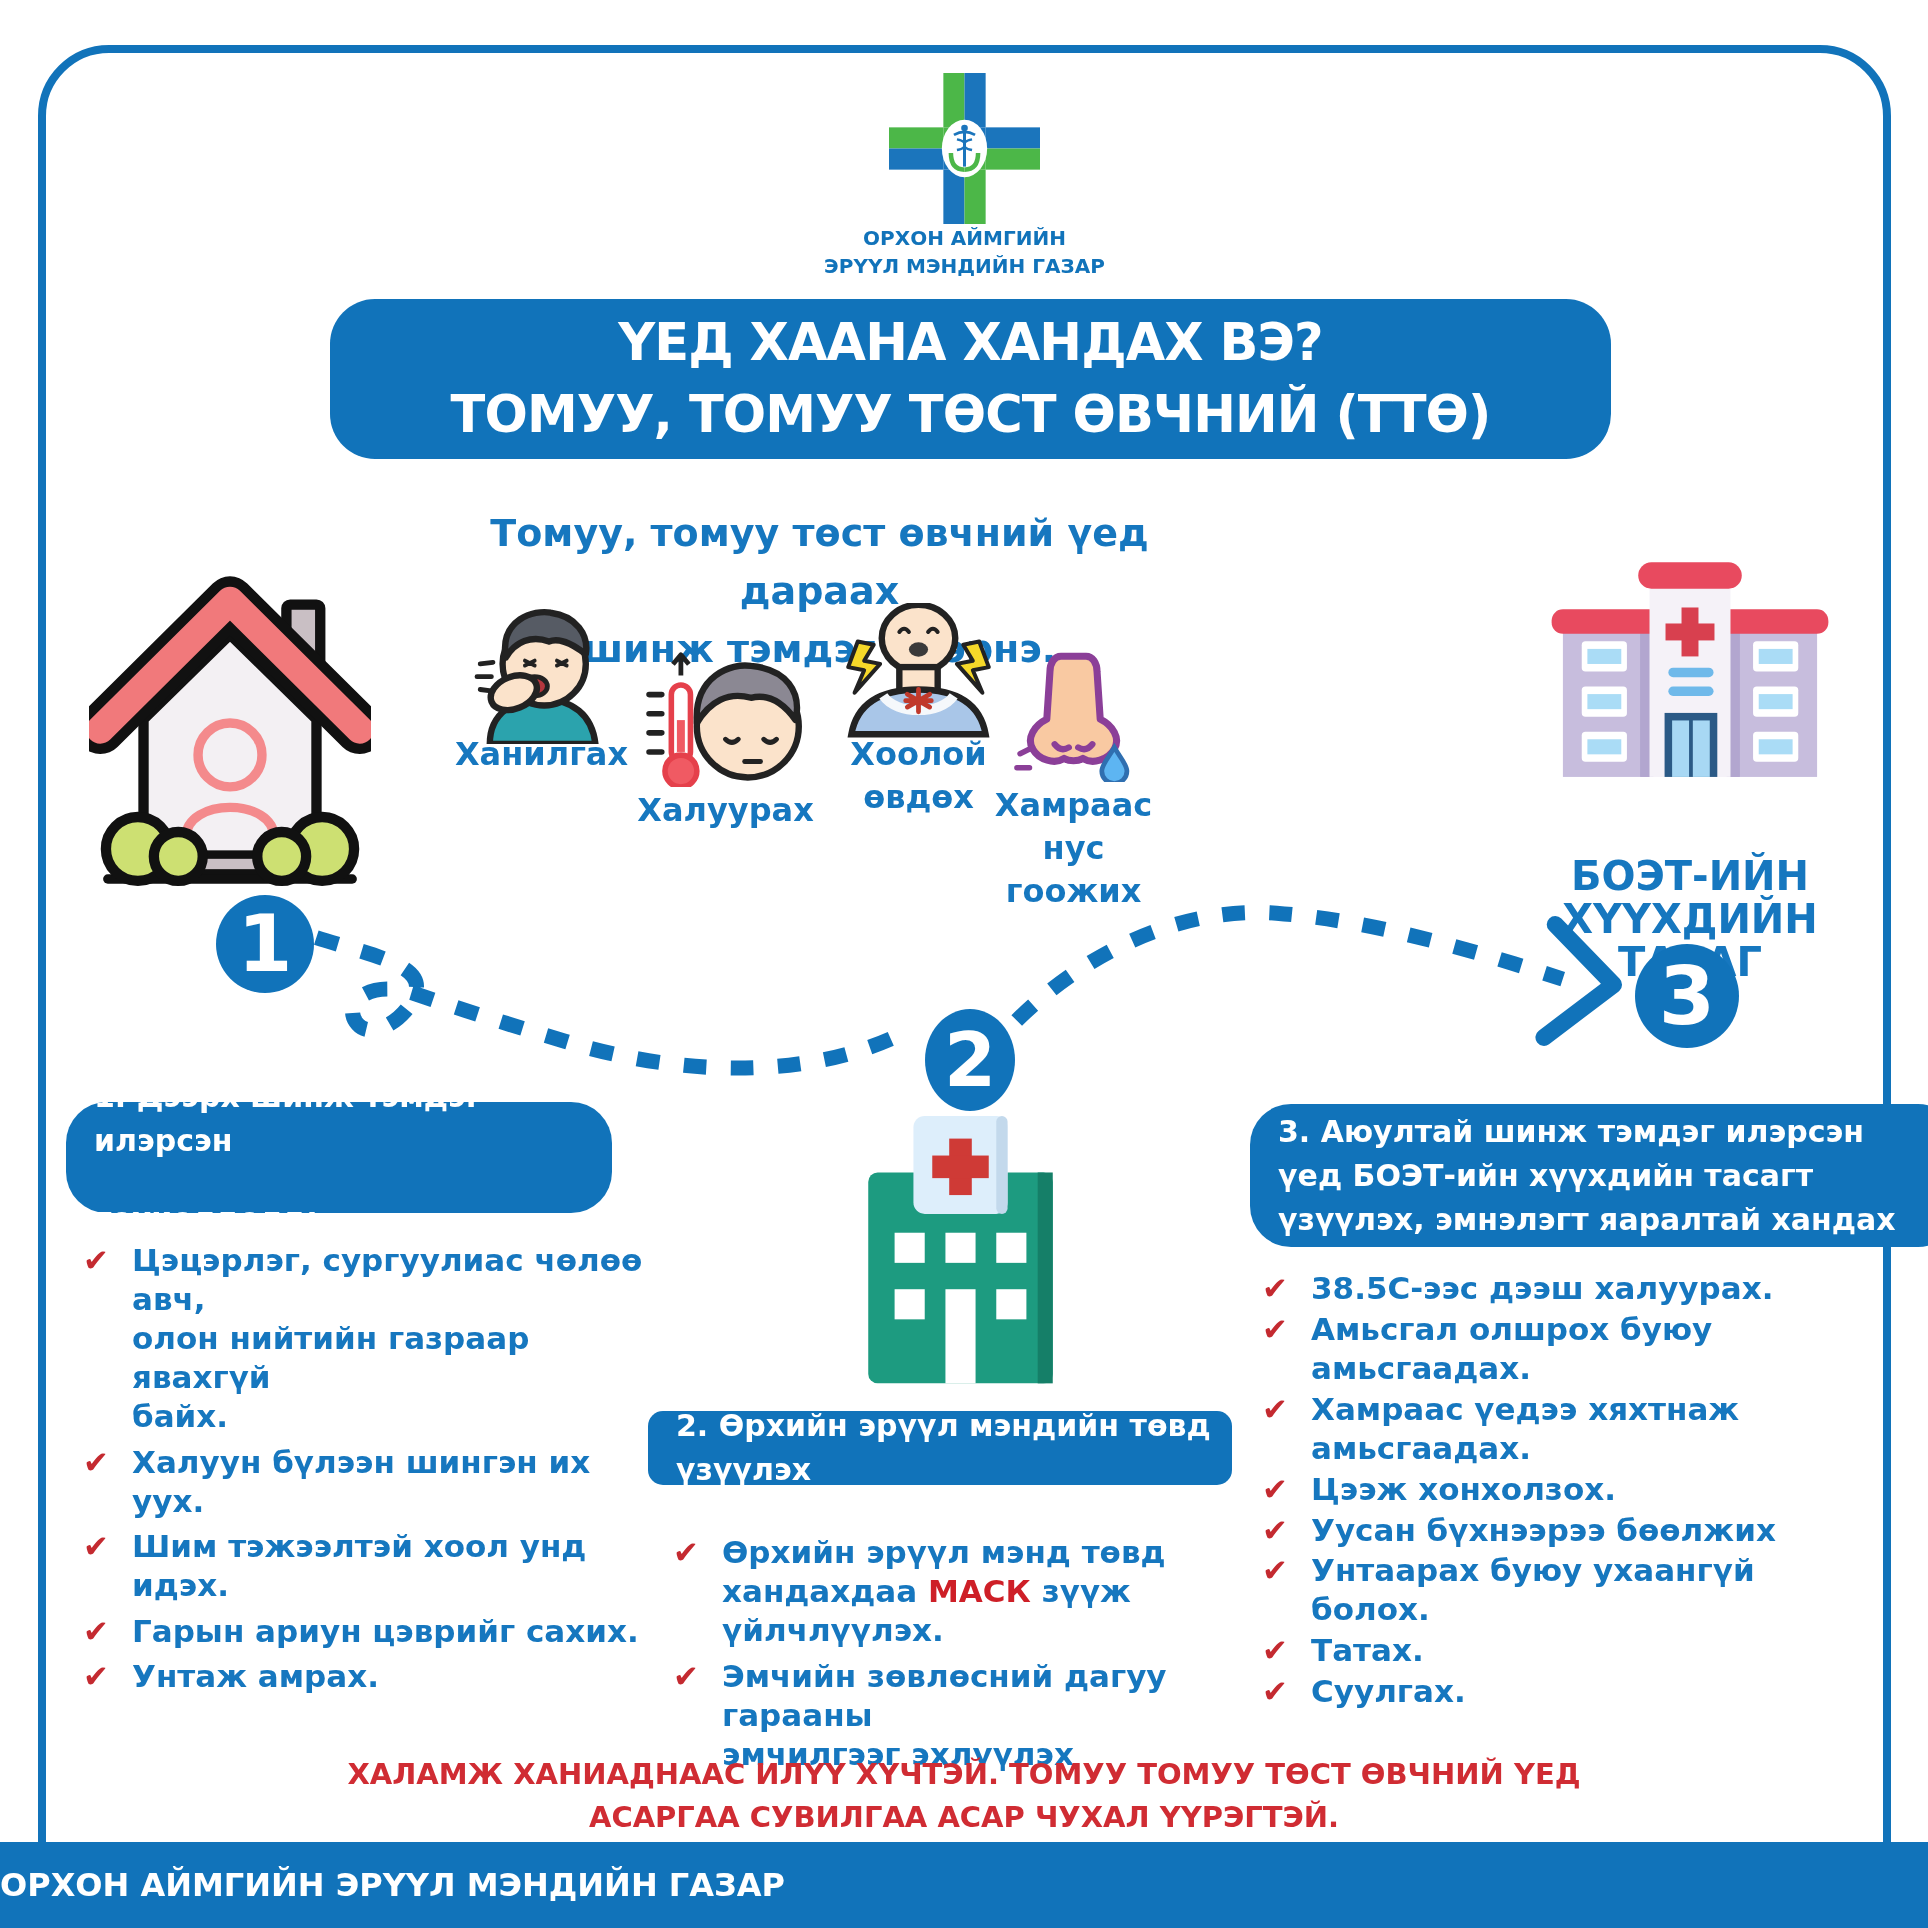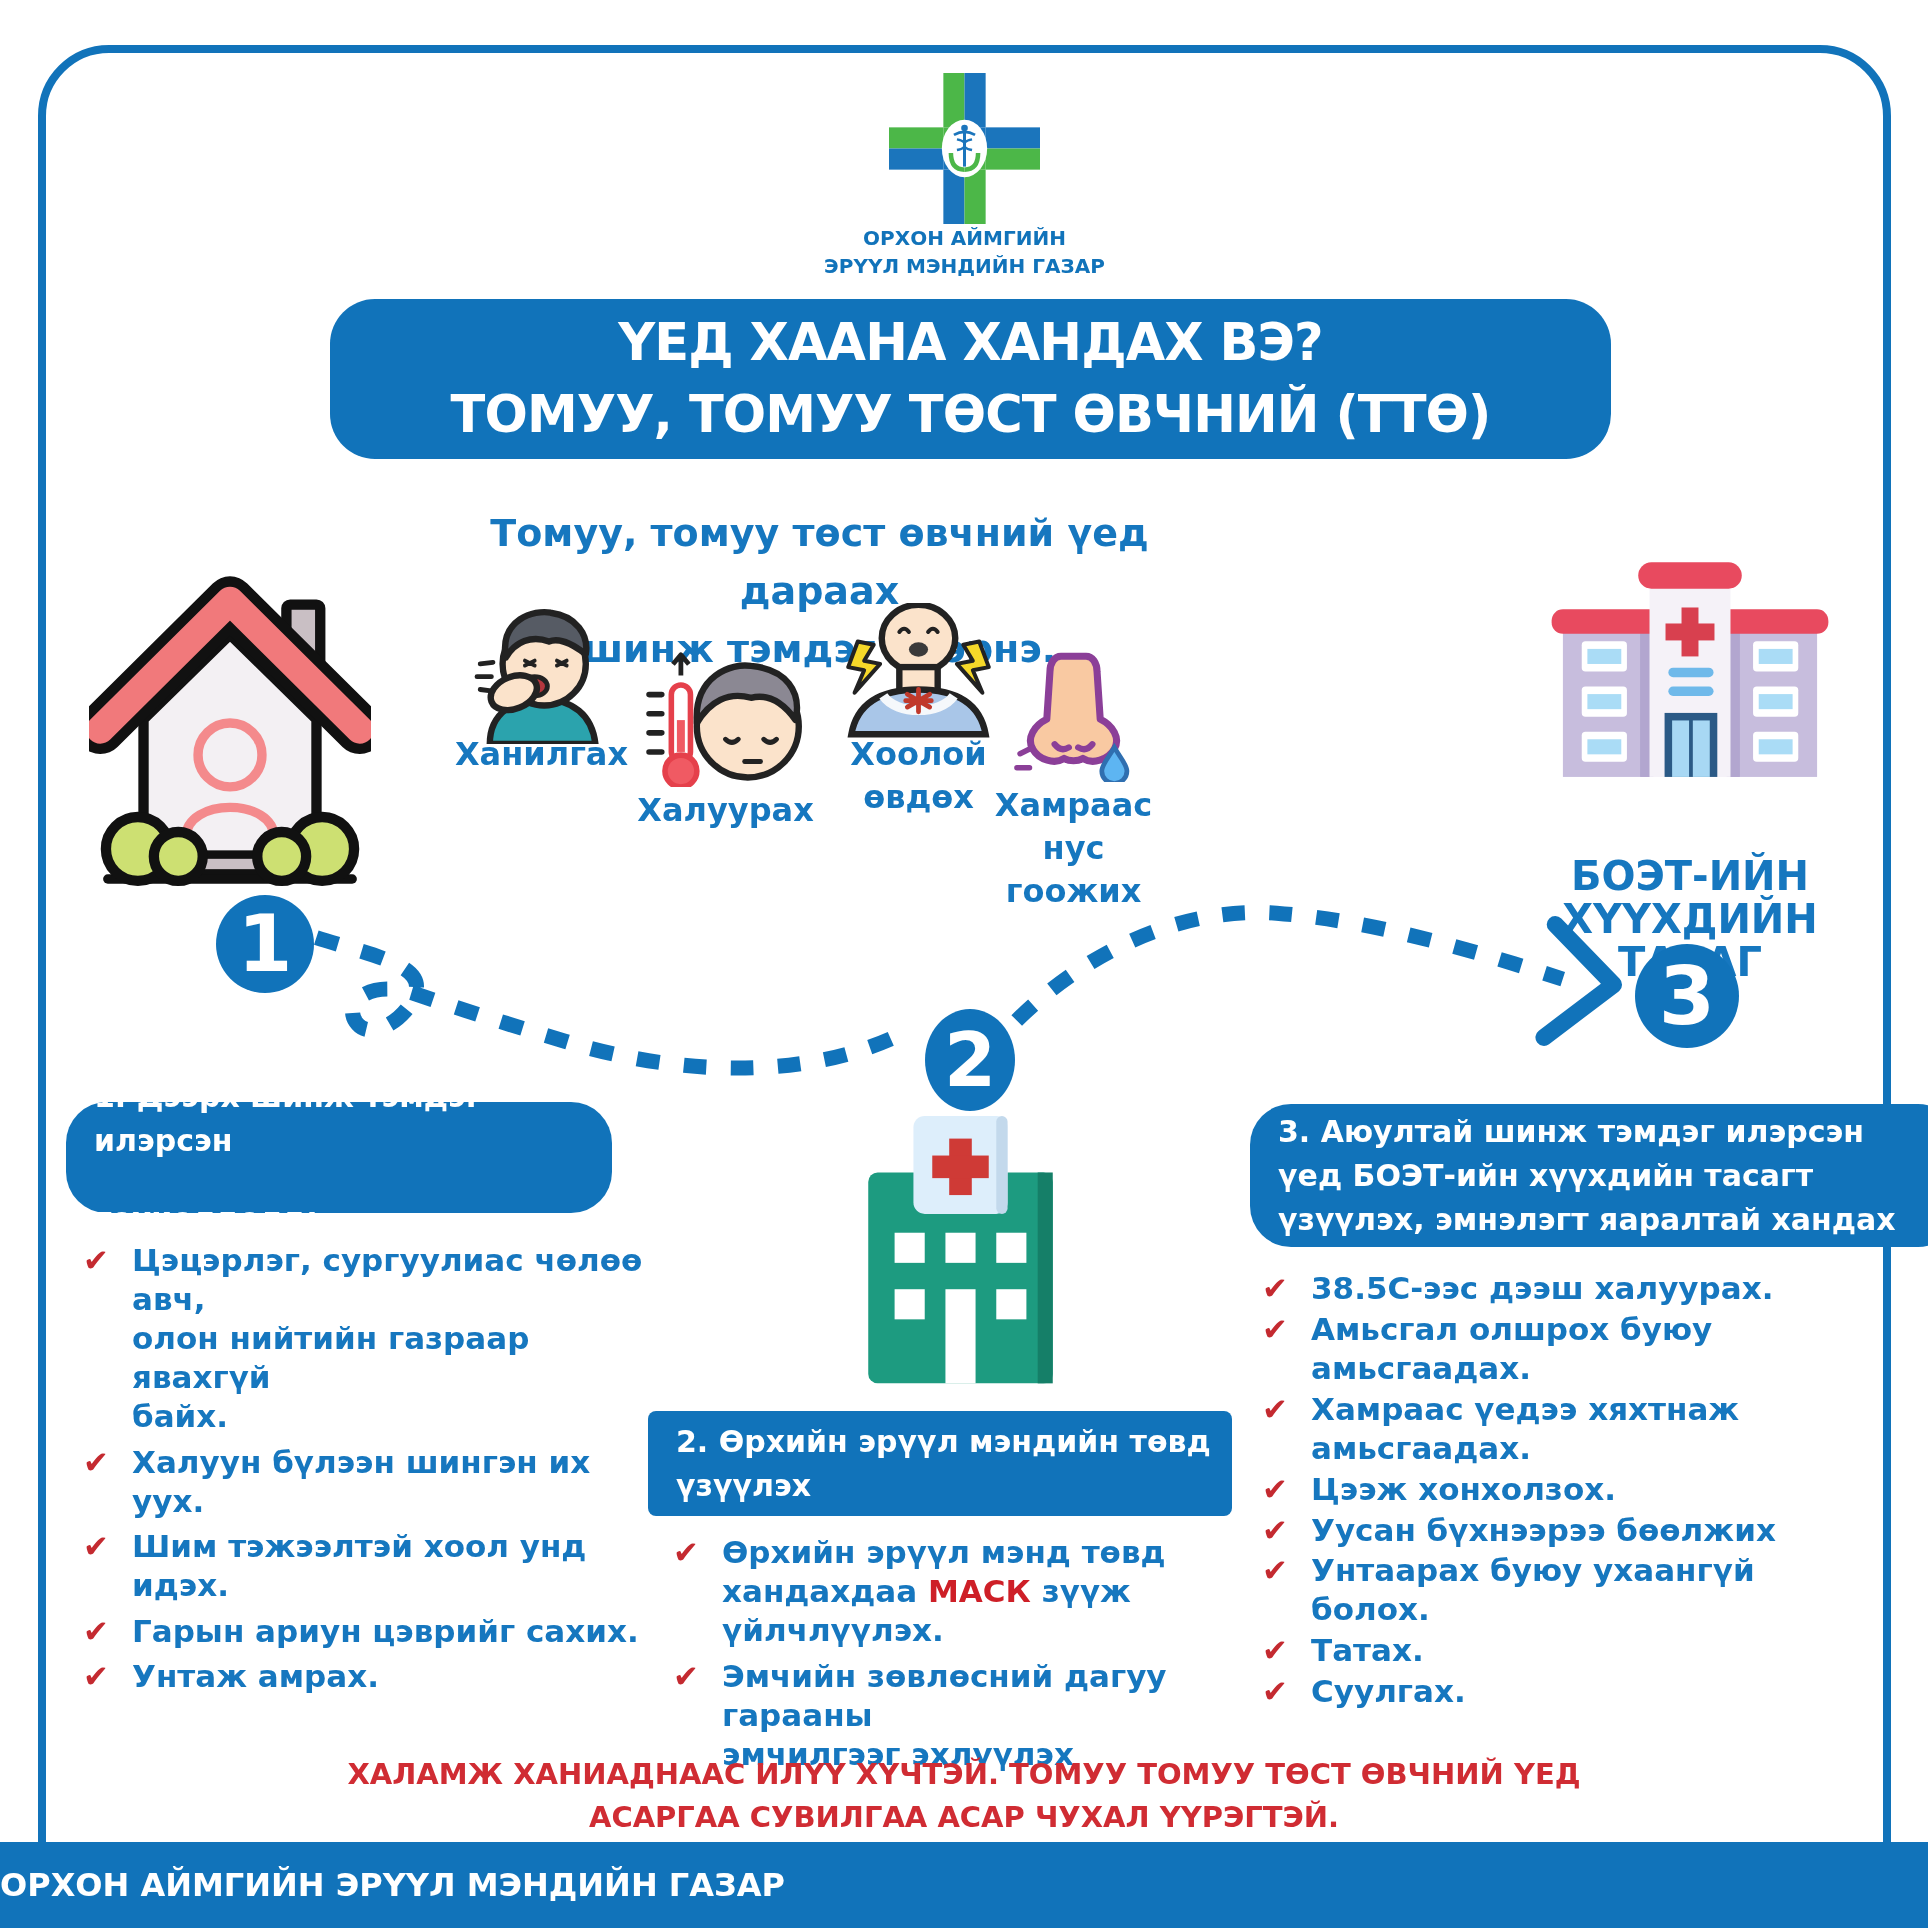--- a/index.html
+++ b/index.html
@@ -229,21 +229,21 @@
         <rect x="50" y="21" width="30" height="12" fill="#cf3a36"></rect>
       <rect x="30" y="62" width="16" height="16" fill="#fff"></rect>
         <rect x="57" y="62" width="16" height="16" fill="#fff"></rect>
         <rect x="84" y="62" width="16" height="16" fill="#fff"></rect>
       <rect x="30" y="92" width="16" height="16" fill="#fff"></rect>
         <rect x="84" y="92" width="16" height="16" fill="#fff"></rect>
       <rect x="57" y="92" width="16" height="50" fill="#fff"></rect>
     </svg>
   </div>
 
-  <div class="abs hdr-box" style="left:648px;top:1411px;width:584px;height:105px;border-radius:8px;">
+  <div class="abs hdr-box" style="left:648px;top:1411px;width:584px;height:74px;border-radius:15px;">
     <div>2.  Өрхийн эрүүл мэндийн төвд</div>
     <div>үзүүлэх</div>
   </div>
   <ul class="abs checklist" style="left:673px;top:1533px;width:584px;">
       <li><span class="check">✔</span><span><span>Өрхийн эрүүл мэнд төвд
 хандахдаа </span><span class="hl">МАСК</span><span> зүүж
 үйлчлүүлэх.</span></span></li>
       <li><span class="check">✔</span><span><span>Эмчийн зөвлөсний дагуу гарааны
 эмчилгээг эхлүүлэх</span></span></li>
     </ul>

